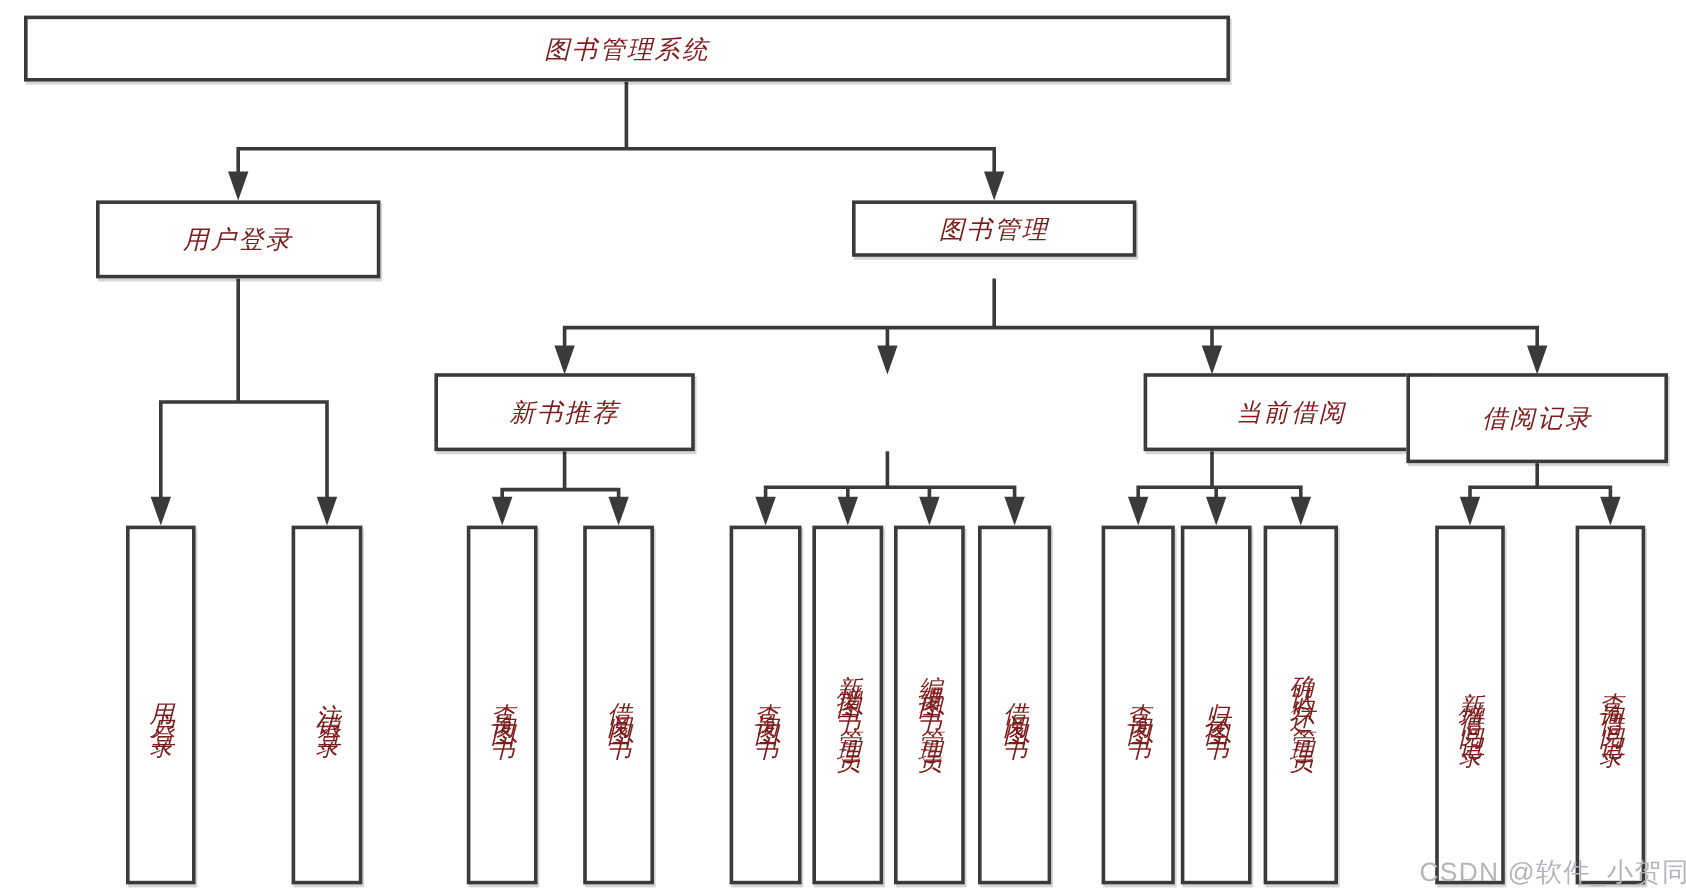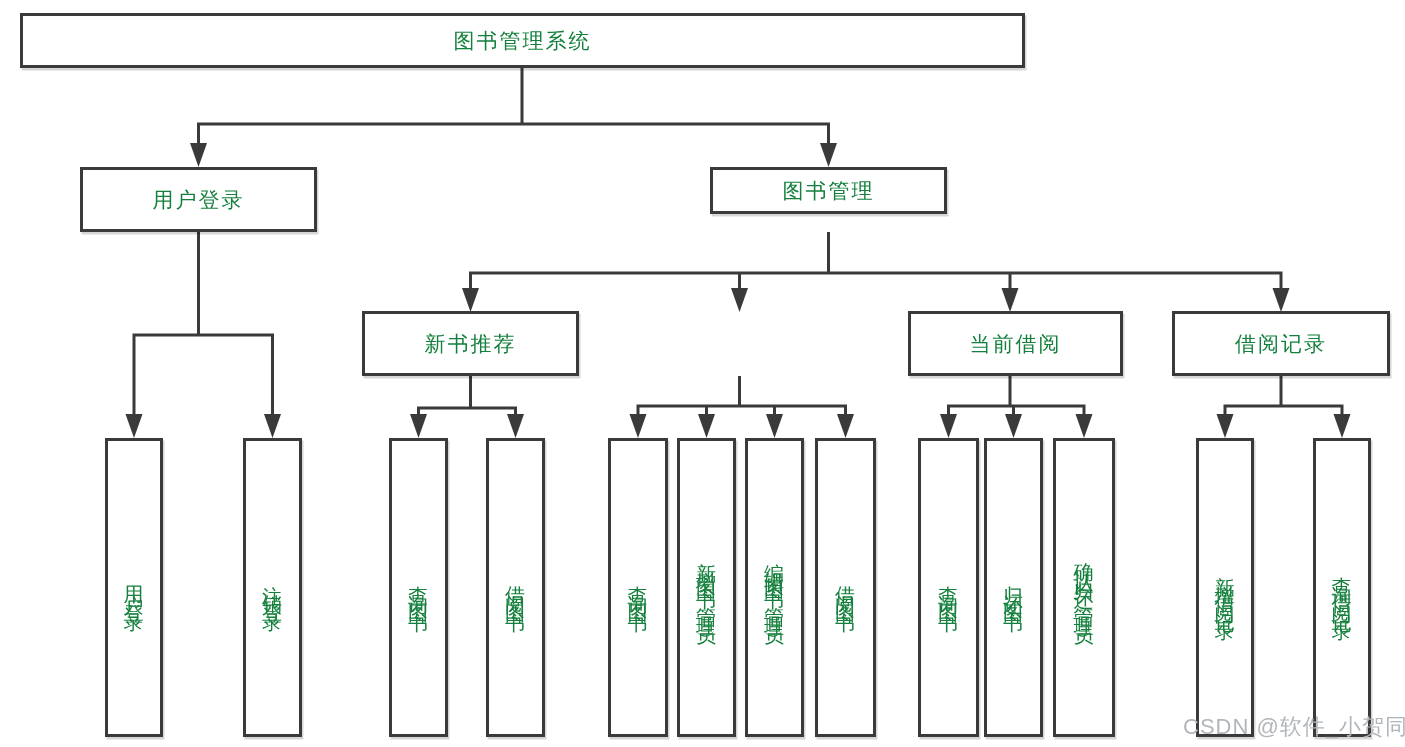--- a/index.html
+++ b/index.html
@@ -3,23 +3,24 @@
 <meta charset="utf-8">
 <style>
   html,body{margin:0;padding:0;background:#ffffff;}
   .stage{
     position:relative;width:1405px;height:747px;background:#ffffff;overflow:hidden;
     font-family:"Liberation Sans", sans-serif;
   }
   svg.wires{position:absolute;left:0;top:0;z-index:1;}
   .node{
     position:absolute;box-sizing:border-box;background:#ffffff;
-    border:3px solid #3a3a3a;color:#15803d;z-index:2;
+    border:3px solid #3a3a3a;color:#7f1d1d;z-index:2;
     display:flex;align-items:center;justify-content:center;
     box-shadow:1.5px 2.5px 0 rgba(0,0,0,0.16);
+    font-style:italic;
   }
   .node.h{font-size:21px;letter-spacing:2px;white-space:nowrap;}
   .node.v{
     writing-mode:vertical-rl;text-orientation:mixed;
     font-size:20px;letter-spacing:9px;line-height:1;
   }
   .watermark{
     position:absolute;left:1183px;top:712px;z-index:5;
     font-size:22px;color:#b2b6ba;letter-spacing:1px;white-space:nowrap;
   }
@@ -68,22 +69,22 @@
       <polygon points="1333.5,414 1350.5,414 1342,438"></polygon>
     </g>
   </svg>
 
   <div class="node h" style="left:20px;top:13px;width:1005px;height:55px">图书管理系统</div>
 
   <div class="node h" style="left:80px;top:167px;width:237px;height:65px">用户登录</div>
   <div class="node h" style="left:710px;top:167px;width:237px;height:47px">图书管理</div>
 
   <div class="node h" style="left:362px;top:311px;width:217px;height:65px">新书推荐</div>
-  <div class="node h" style="left:908px;top:311px;width:215px;height:65px">当前借阅</div>
-  <div class="node h" style="left:1172px;top:311px;width:218px;height:65px">借阅记录</div>
+  <div class="node h" style="left:953px;top:311px;width:246px;height:65px">当前借阅</div>
+  <div class="node h" style="left:1172px;top:311px;width:218px;height:75px">借阅记录</div>
 
   <div class="node v" style="left:105px;top:438px;width:58px;height:299px">用户登录</div>
   <div class="node v" style="left:243px;top:438px;width:59px;height:299px">注销登录</div>
 
   <div class="node v" style="left:389px;top:438px;width:59px;height:299px">查询图书</div>
   <div class="node v" style="left:486px;top:438px;width:59px;height:299px">借阅图书</div>
 
   <div class="node v" style="left:608px;top:438px;width:60px;height:299px">查询图书</div>
   <div class="node v" style="left:677px;top:438px;width:59px;height:299px">新增图书（管理员）</div>
   <div class="node v" style="left:745px;top:438px;width:59px;height:299px">编辑图书（管理员）</div>

